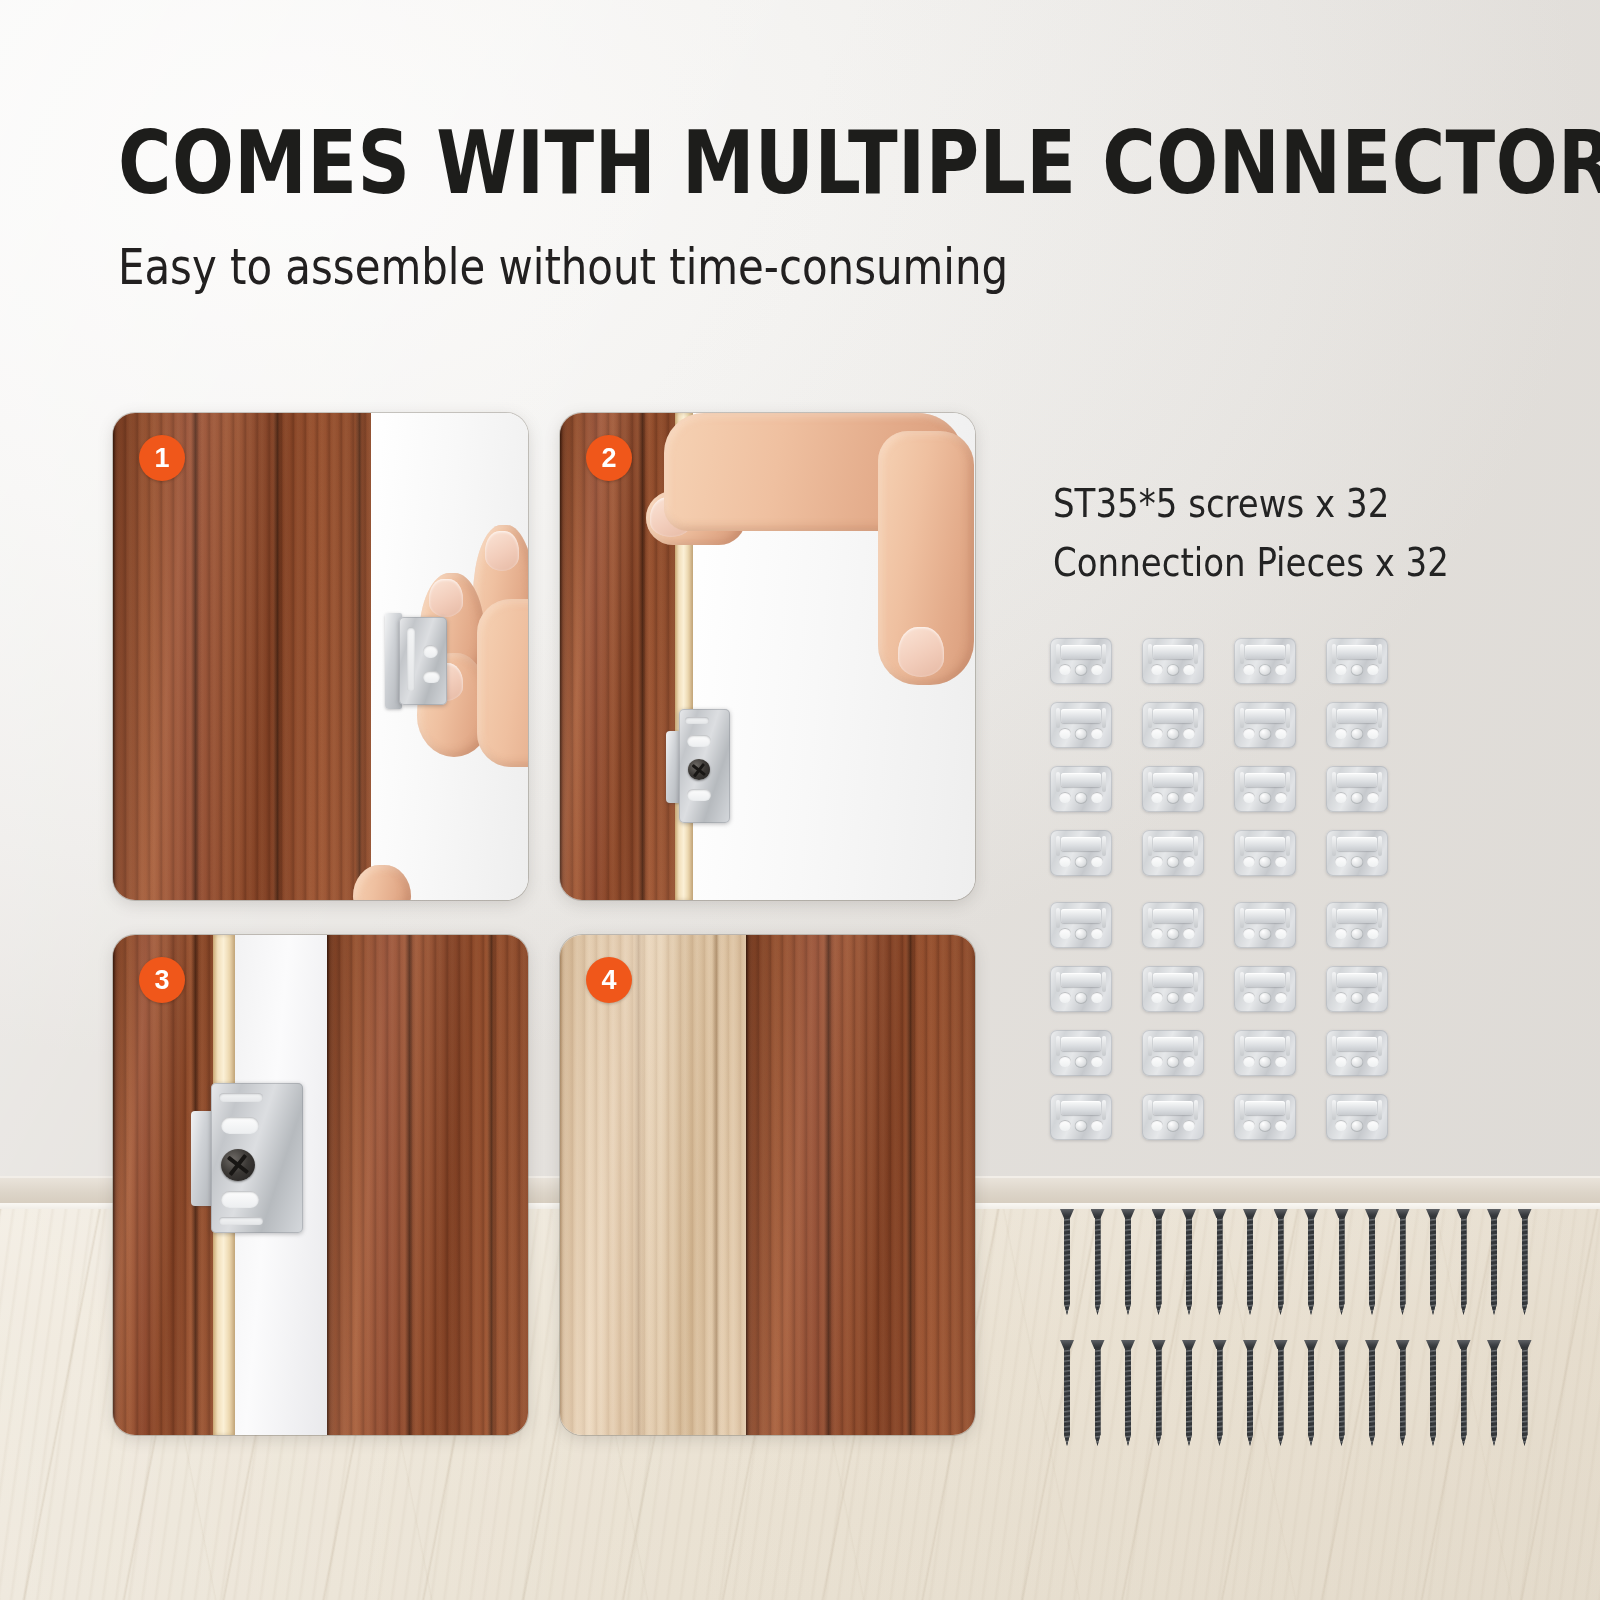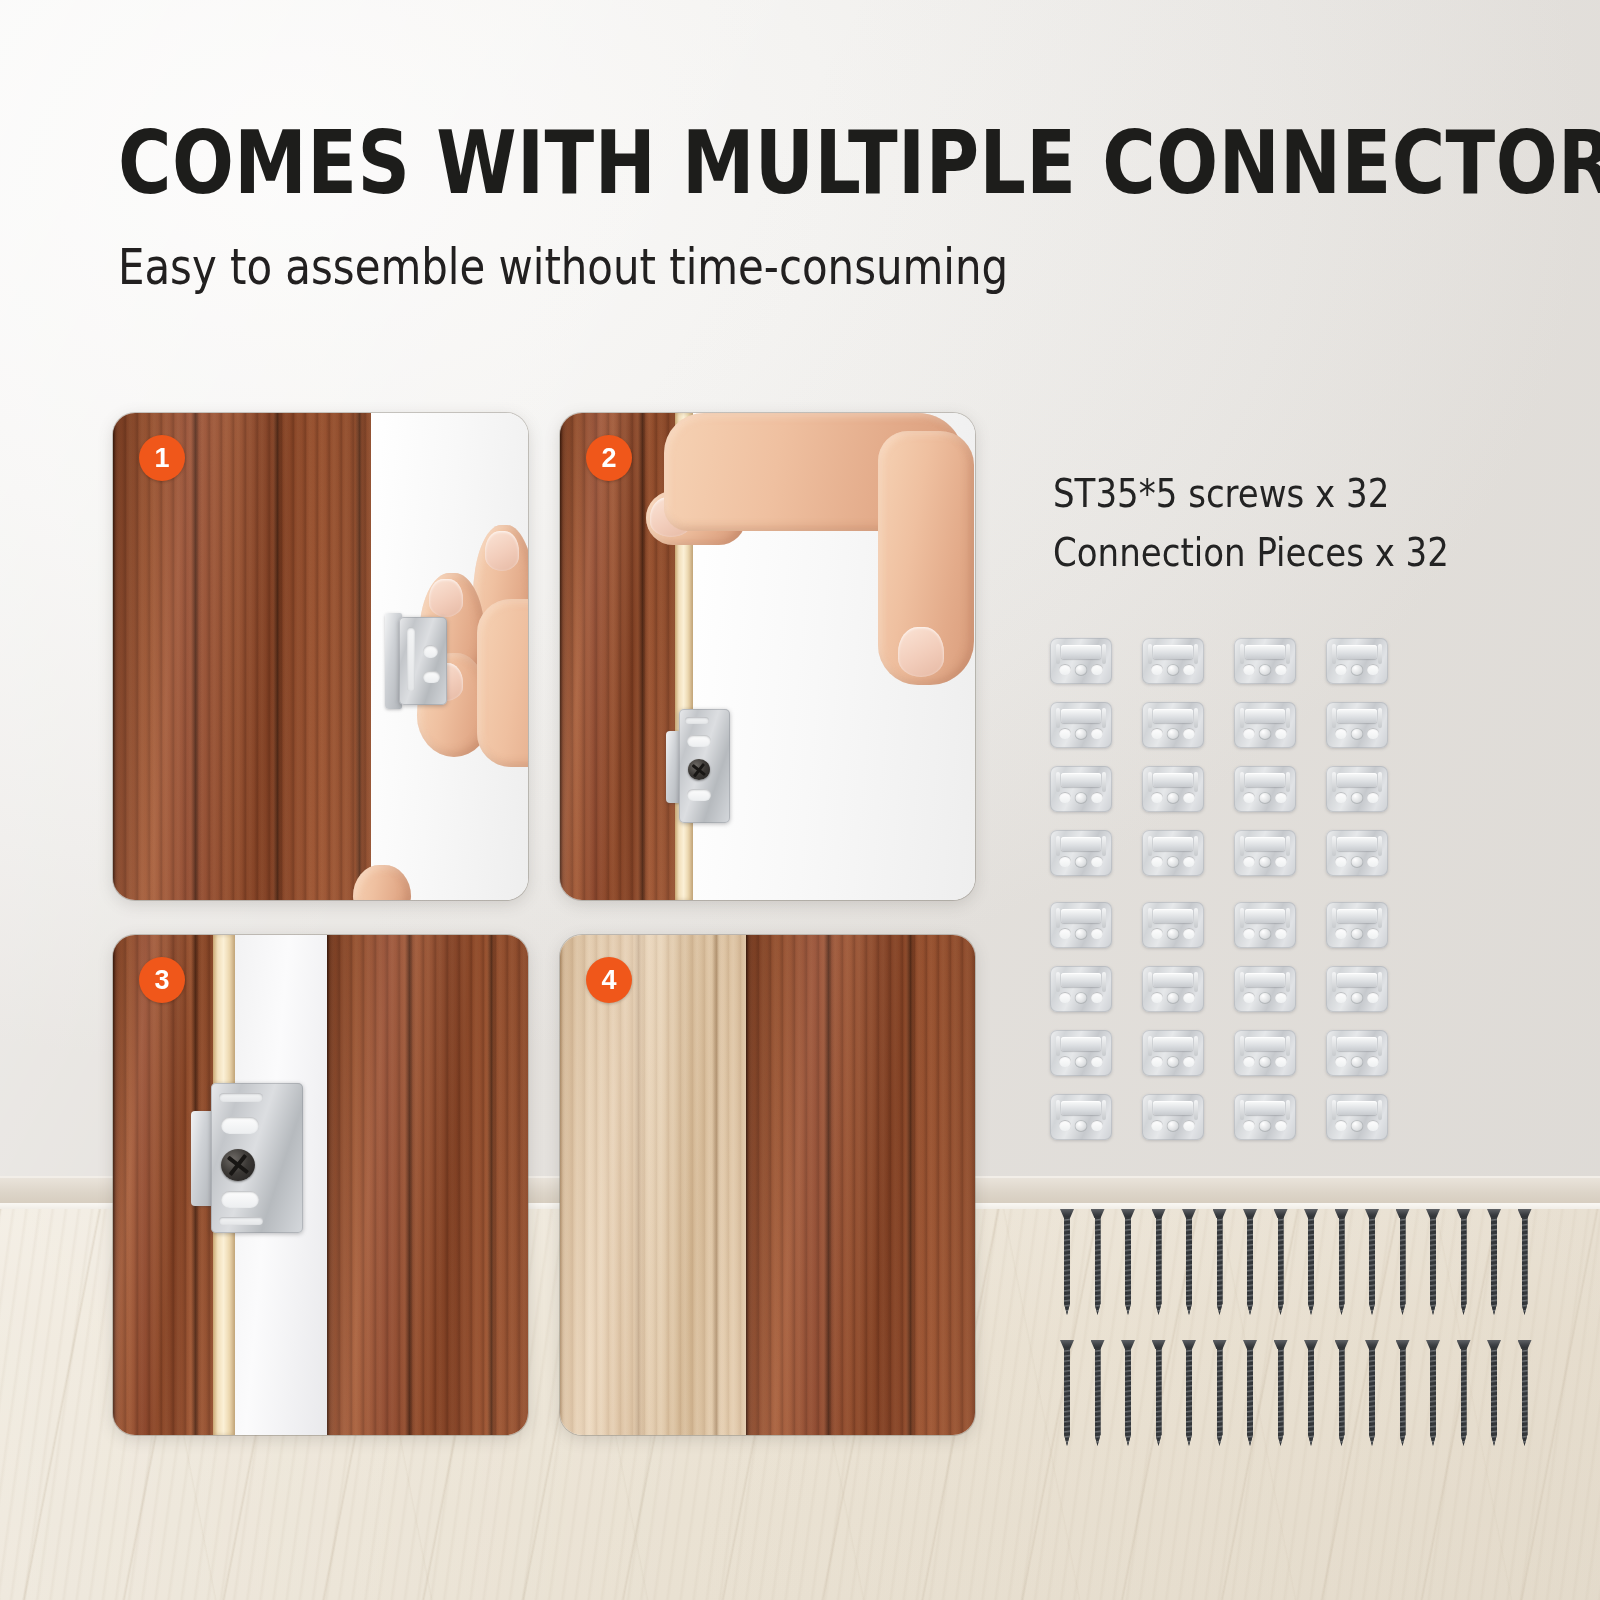--- a/index.html
+++ b/index.html
@@ -167,21 +167,21 @@
     transform:translate(-50%,-50%) rotate(38deg);
   }
   .br-screw::after { transform:translate(-50%,-50%) rotate(-52deg); }
   .br-hole {
     position:absolute; border-radius:40px;
     background:linear-gradient(180deg,#fdfdfd 0%, #eceef0 100%);
     box-shadow:inset 0 1px 2px rgba(110,114,120,.5);
   }
 
   
-  .parts { position:absolute; left:1053px; top:464px; z-index:6; }
+  .parts { position:absolute; left:1053px; top:474px; z-index:6; }
   .part-line {
     font-size:39px; color:#232323; line-height:1.52;
     font-family:"Liberation Sans Narrow","DejaVu Sans Condensed","Liberation Sans",sans-serif;
     white-space:nowrap; transform:scaleX(.97); transform-origin:left center;
   }
 
   .connector-grid { position:absolute; z-index:6; display:grid; gap:18px 30px; }
   #connector-grid-a { left:1050px; top:638px; grid-template-columns:repeat(4,62px); }
   #connector-grid-b { left:1050px; top:902px; grid-template-columns:repeat(4,62px); }
 

